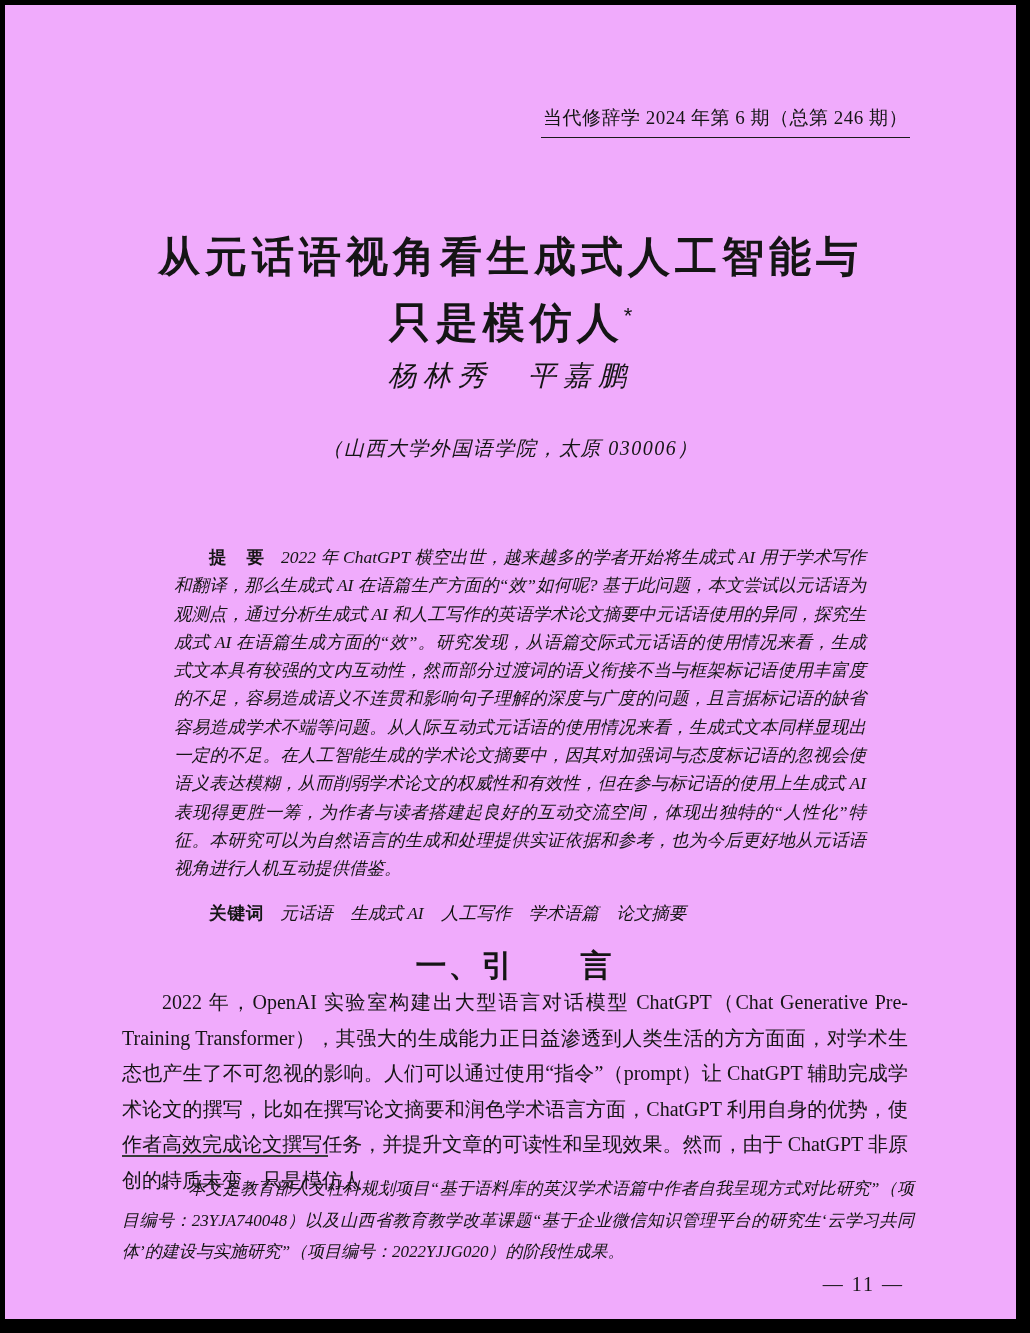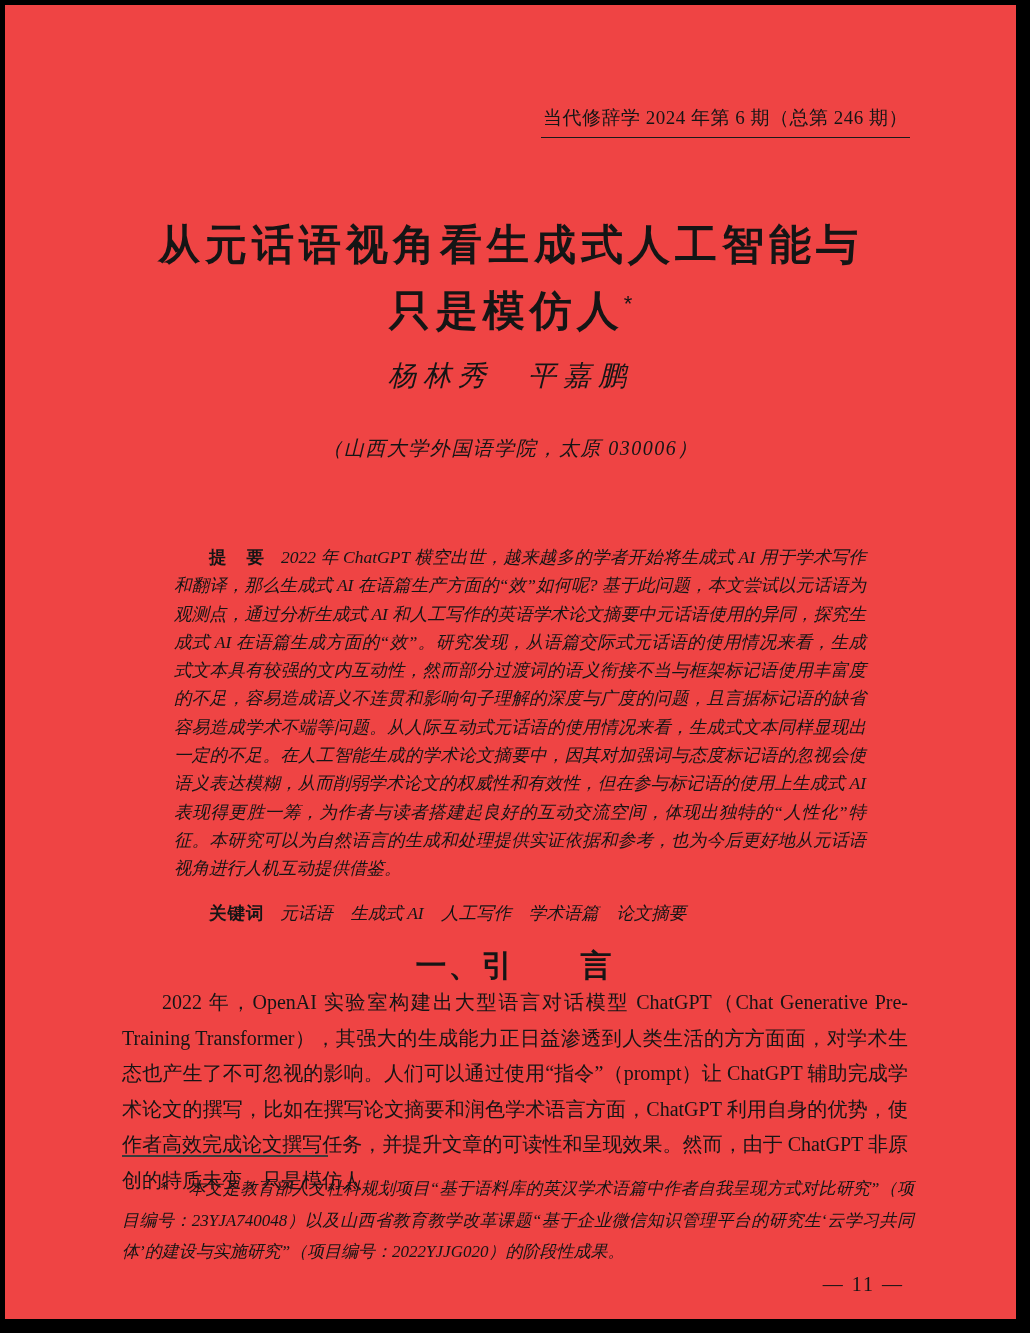--- a/index.html
+++ b/index.html
@@ -7,35 +7,35 @@
     position:relative;
     width:1030px;height:1333px;
     background:#000;
     font-family:"Liberation Serif","DejaVu Serif",serif;
     color:#151515;
     overflow:hidden;
   }
   .sheet{
     position:absolute;
     left:5px;top:5px;right:14px;bottom:14px;
-    background:#ef4444;
+    background:#f0abfc;
   }
   
   .running-header{
     position:absolute;top:100px;right:106px;
     font-size:19px;letter-spacing:.5px;
   }
   .running-header .rh-text{
     display:inline-block;
     border-bottom:1.5px solid #1a1a1a;
     padding:0 2px 6px 2px;
   }
   
   .title{
-    position:absolute;top:210px;left:0;width:100%;
+    position:absolute;top:222px;left:0;width:100%;
     margin:0;text-align:center;
     font-family:"Liberation Sans","DejaVu Sans",sans-serif;
     font-weight:700;font-size:42px;line-height:59px;
     letter-spacing:5px;
   }
   .title sup{font-size:22px;font-weight:400;letter-spacing:0;vertical-align:14px;}
   
   .authors{
     position:absolute;top:352px;left:0;width:100%;
     text-align:center;font-size:28px;letter-spacing:7px;

